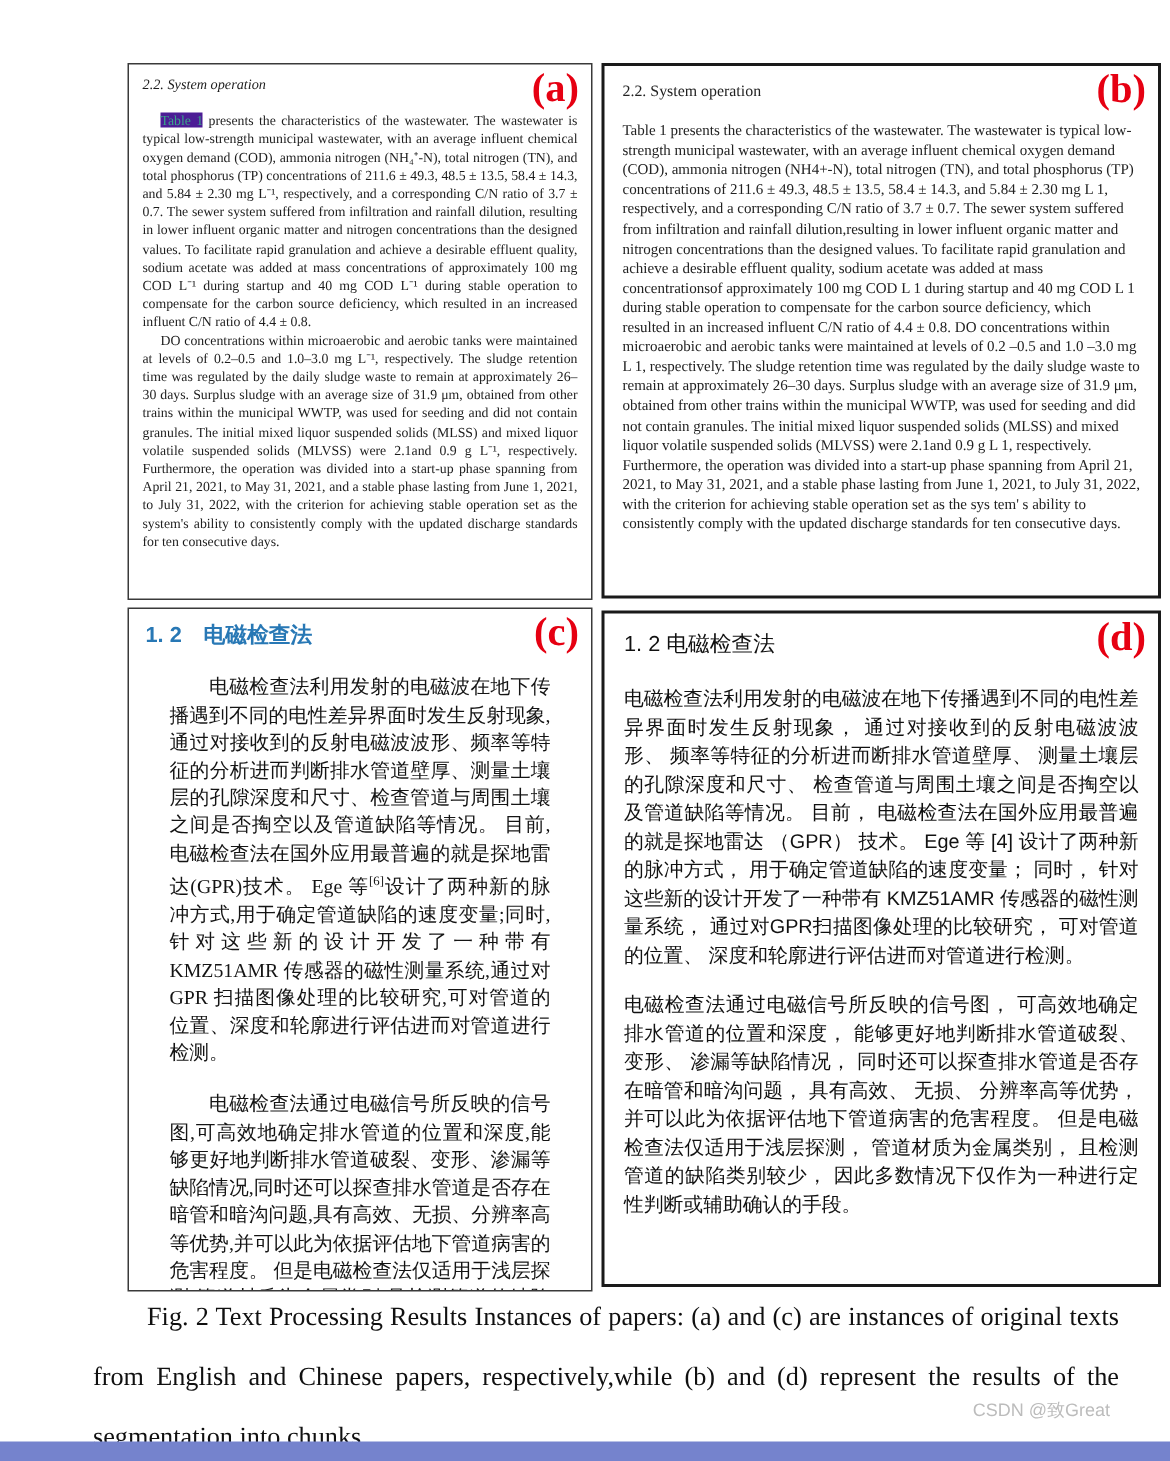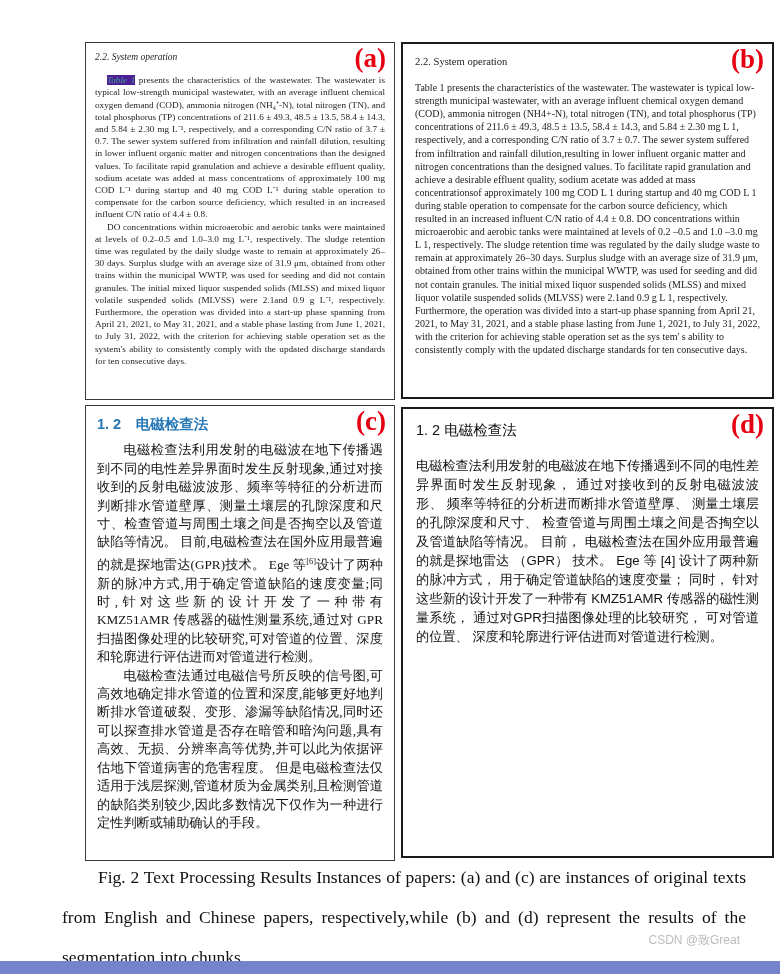--- a/index.html
+++ b/index.html
@@ -5,30 +5,30 @@
   html,body{margin:0;padding:0;}
   body{
     width:780px;height:974px;position:relative;background:#ffffff;
     font-family:"Liberation Serif",serif;overflow:hidden;
   }
   .panel{position:absolute;box-sizing:border-box;background:#fff;overflow:hidden;}
   .panel-a{left:85px;top:42px;width:310px;height:358px;border:1px solid #3a3a3a;
     padding:8px 9px;font-size:9.2px;line-height:12.2px;color:#1d1d1d;}
   .panel-a .heading{font-style:italic;font-size:9.5px;margin:0 0 11px 0;}
   .panel-a p{margin:0;text-indent:12px;text-align:justify;}
-  .table-link{color:#3aa58a;background:#4c1d95;font-style:italic;}
+  .table-link{color:#3aa58a;background:#4c1d95;}
   .panel-b{left:401px;top:42px;width:373px;height:357px;border:2px solid #1a1a1a;
     padding:11px 12px;font-size:10px;line-height:13.1px;color:#222;}
   .panel-b .heading{font-size:10.6px;margin:0 0 13px 0;}
   .panel-b p{margin:0;text-align:left;}
   .panel-c{left:85px;top:405px;width:310px;height:456px;border:1px solid #3a3a3a;
     padding:9px 11px;font-size:13.2px;line-height:18.4px;color:#141414;text-align:justify;}
   .panel-c .heading{color:#2878b5;font-family:"Liberation Sans",sans-serif;
     font-weight:bold;font-size:14.5px;margin:0 0 8px 0;text-align:left;}
-  .panel-c p{margin:0;text-indent:2em;}
+  .panel-c p{margin:16px;text-indent:2em;}
   .panel-c sup{font-size:8.5px;}
   .panel-d{left:401px;top:407px;width:373px;height:451px;border:2px solid #1a1a1a;
     padding:12px 13px;font-family:"Liberation Sans",sans-serif;font-size:13.2px;
     line-height:19px;color:#111;text-align:justify;}
   .panel-d .heading{font-size:14.5px;font-weight:normal;margin:0 0 16px 0;text-align:left;}
   .panel-d p{margin:0 0 14px 0;}
   .corner-label{position:absolute;top:0;right:8px;color:#e60012;
     font-family:"Liberation Serif",serif;font-weight:bold;font-size:27px;line-height:1.15;}
   .caption{position:absolute;left:62px;top:857px;width:684px;color:#101010;
     font-family:"Liberation Serif",serif;font-size:17.5px;line-height:40px;
@@ -58,20 +58,21 @@
   <div class="corner-label">(c)</div>
   <div class="heading">1. 2　电磁检查法</div>
   <p><span>电磁检查法利用发射的电磁波在地下传播遇到不同的电性差异界面时发生反射现象,通过对接收到的反射电磁波波形、频率等特征的分析进而判断排水管道壁厚、测量土壤层的孔隙深度和尺寸、检查管道与周围土壤之间是否掏空以及管道缺陷等情况。 目前,电磁检查法在国外应用最普遍的就是探地雷达(GPR)技术。 Ege 等</span><sup>[6]</sup><span>设计了两种新的脉冲方式,用于确定管道缺陷的速度变量;同时,针对这些新的设计开发了一种带有 KMZ51AMR 传感器的磁性测量系统,通过对 GPR 扫描图像处理的比较研究,可对管道的位置、深度和轮廓进行评估进而对管道进行检测。</span></p>
   <p>电磁检查法通过电磁信号所反映的信号图,可高效地确定排水管道的位置和深度,能够更好地判断排水管道破裂、变形、渗漏等缺陷情况,同时还可以探查排水管道是否存在暗管和暗沟问题,具有高效、无损、分辨率高等优势,并可以此为依据评估地下管道病害的危害程度。 但是电磁检查法仅适用于浅层探测,管道材质为金属类别,且检测管道的缺陷类别较少,因此多数情况下仅作为一种进行定性判断或辅助确认的手段。</p>
 </div>
 
 <div class="panel panel-d">
   <div class="corner-label">(d)</div>
   <div class="heading">1. 2 电磁检查法</div>
   <p>电磁检查法利用发射的电磁波在地下传播遇到不同的电性差异界面时发生反射现象， 通过对接收到的反射电磁波波形、 频率等特征的分析进而断排水管道壁厚、 测量土壤层的孔隙深度和尺寸、 检查管道与周围土壤之间是否掏空以及管道缺陷等情况。 目前， 电磁检查法在国外应用最普遍的就是探地雷达 （GPR） 技术。 Ege 等 [4] 设计了两种新的脉冲方式， 用于确定管道缺陷的速度变量； 同时， 针对这些新的设计开发了一种带有 KMZ51AMR 传感器的磁性测量系统， 通过对GPR扫描图像处理的比较研究， 可对管道的位置、 深度和轮廓进行评估进而对管道进行检测。</p>
+  <p>电磁检查法通过电磁信号所反映的信号图， 可高效地确定排水管道的位置和深度， 能够更好地判断排水管道破裂、 变形、 渗漏等缺陷情况， 同时还可以探查排水管道是否存在暗管和暗沟问题， 具有高效、 无损、 分辨率高等优势， 并可以此为依据评估地下管道病害的危害程度。 但是电磁检查法仅适用于浅层探测， 管道材质为金属类别， 且检测管道的缺陷类别较少， 因此多数情况下仅作为一种进行定性判断或辅助确认的手段。</p>
 </div>
 
 <div class="caption">
   <span class="fig-label">Fig. 2</span><span> Text Processing Results Instances of papers: (a) and (c) are instances of original texts from English and Chinese papers, respectively,while (b) and (d) represent the results of the segmentation into chunks.</span>
 </div>
 
 <div class="watermark">CSDN @致Great</div>
 
 <div class="bottom-bar"></div>
 

